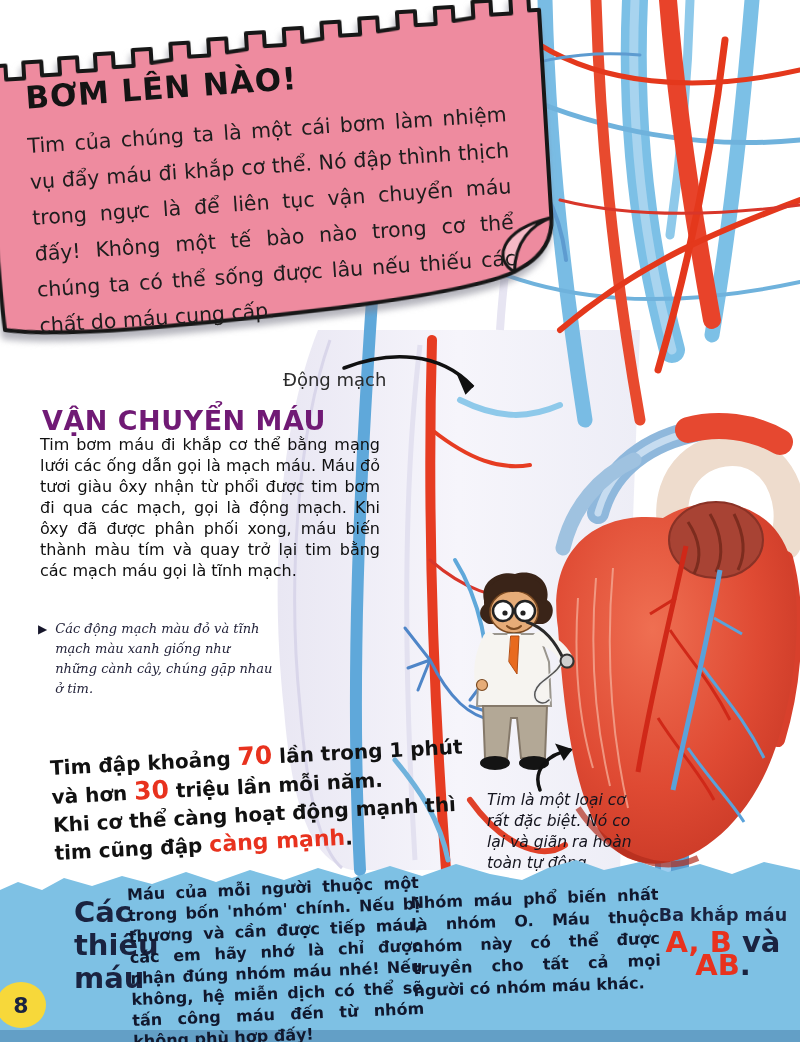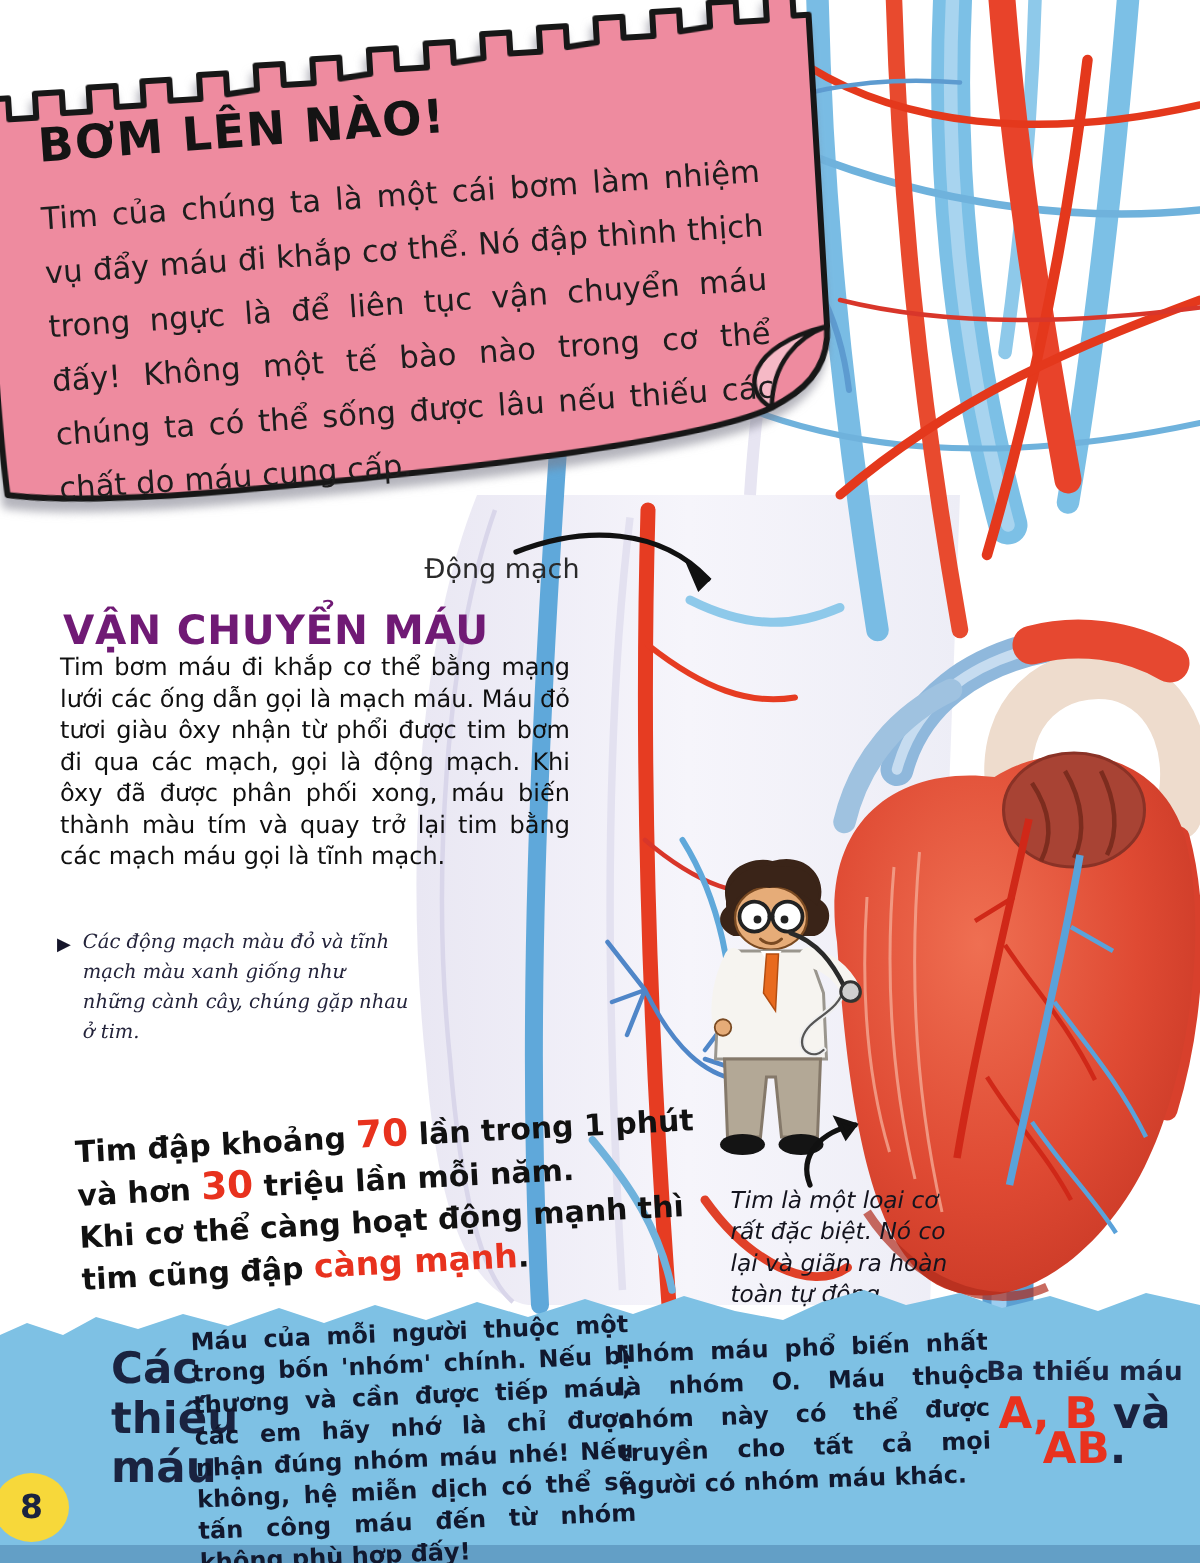--- a/index.html
+++ b/index.html
@@ -243,20 +243,20 @@
     <rect x="0" y="178" width="800" height="12" fill="#639fc6"></rect>
   </svg>
   <div class="bg-heading">
     <div>Các</div>
     <div>thiếu</div>
     <div>máu</div>
   </div>
   <div class="bg-col1">Máu của mỗi người thuộc một trong bốn 'nhóm' chính. Nếu bị thương và cần được tiếp máu, các em hãy nhớ là chỉ được nhận đúng nhóm máu nhé! Nếu không, hệ miễn dịch có thể sẽ tấn công máu đến từ nhóm không phù hợp đấy!</div>
   <div class="bg-col2">Nhóm máu phổ biến nhất là nhóm O. Máu thuộc nhóm này có thể được truyền cho tất cả mọi người có nhóm máu khác.</div>
   <div class="bg-col3">
-    <div>Ba thiếu máu</div>
+    <div>Ba khắp máu</div>
     <div class="groups"><span class="red">A, B</span><span> và </span><span class="red">AB</span><span>.</span></div>
   </div>
 </div>
 
 <div class="abs page-badge">
   <span>8</span>
 </div>
 
 </body></html>

